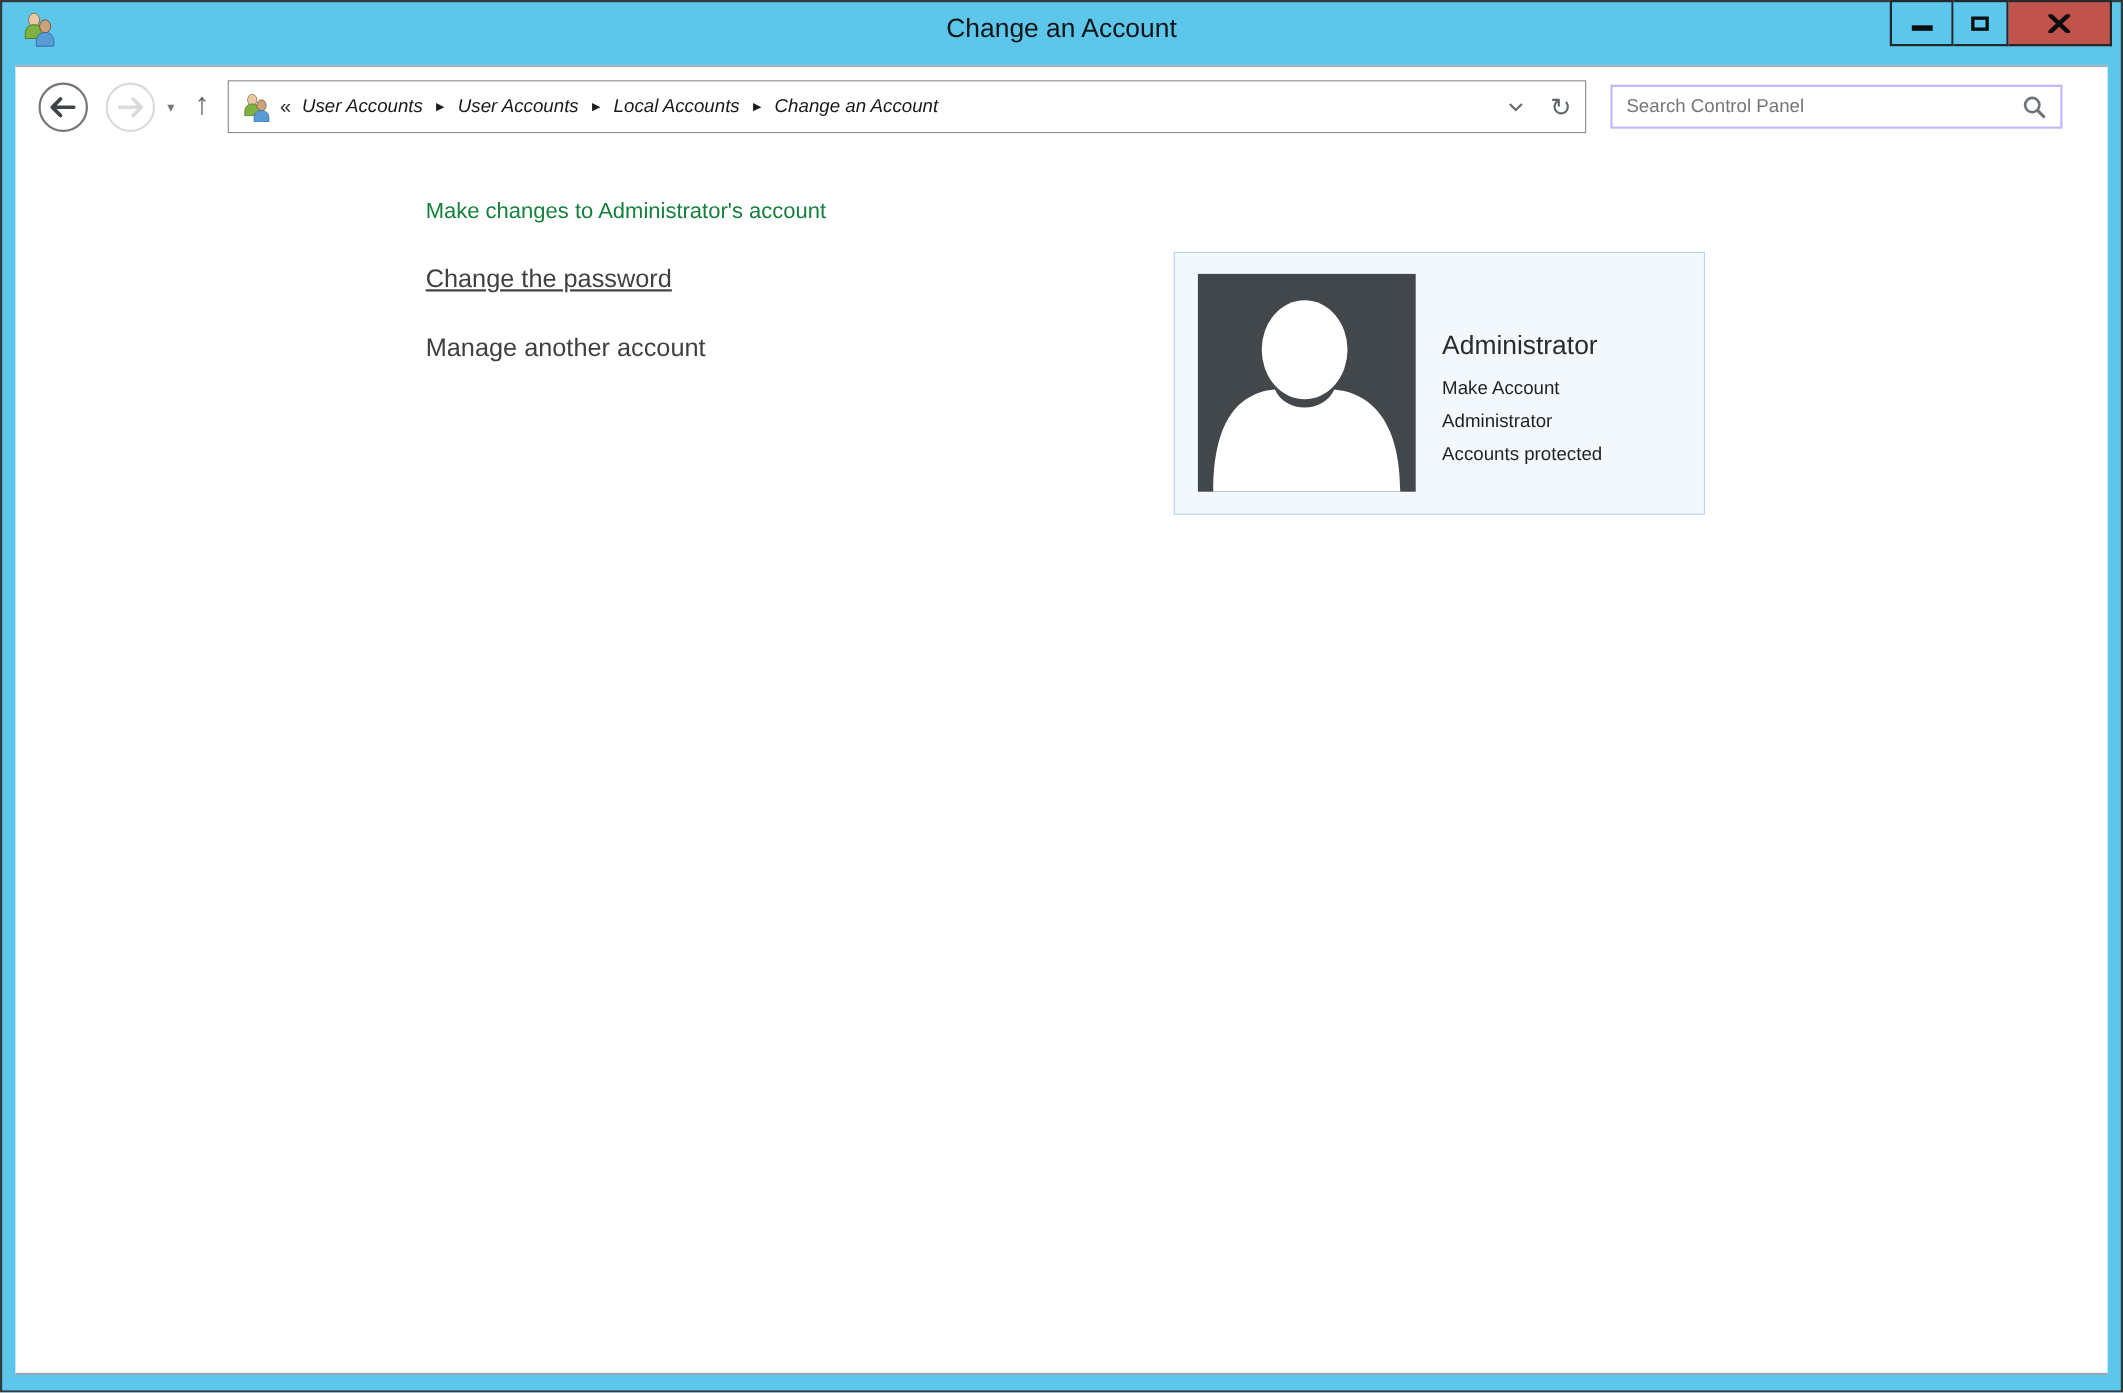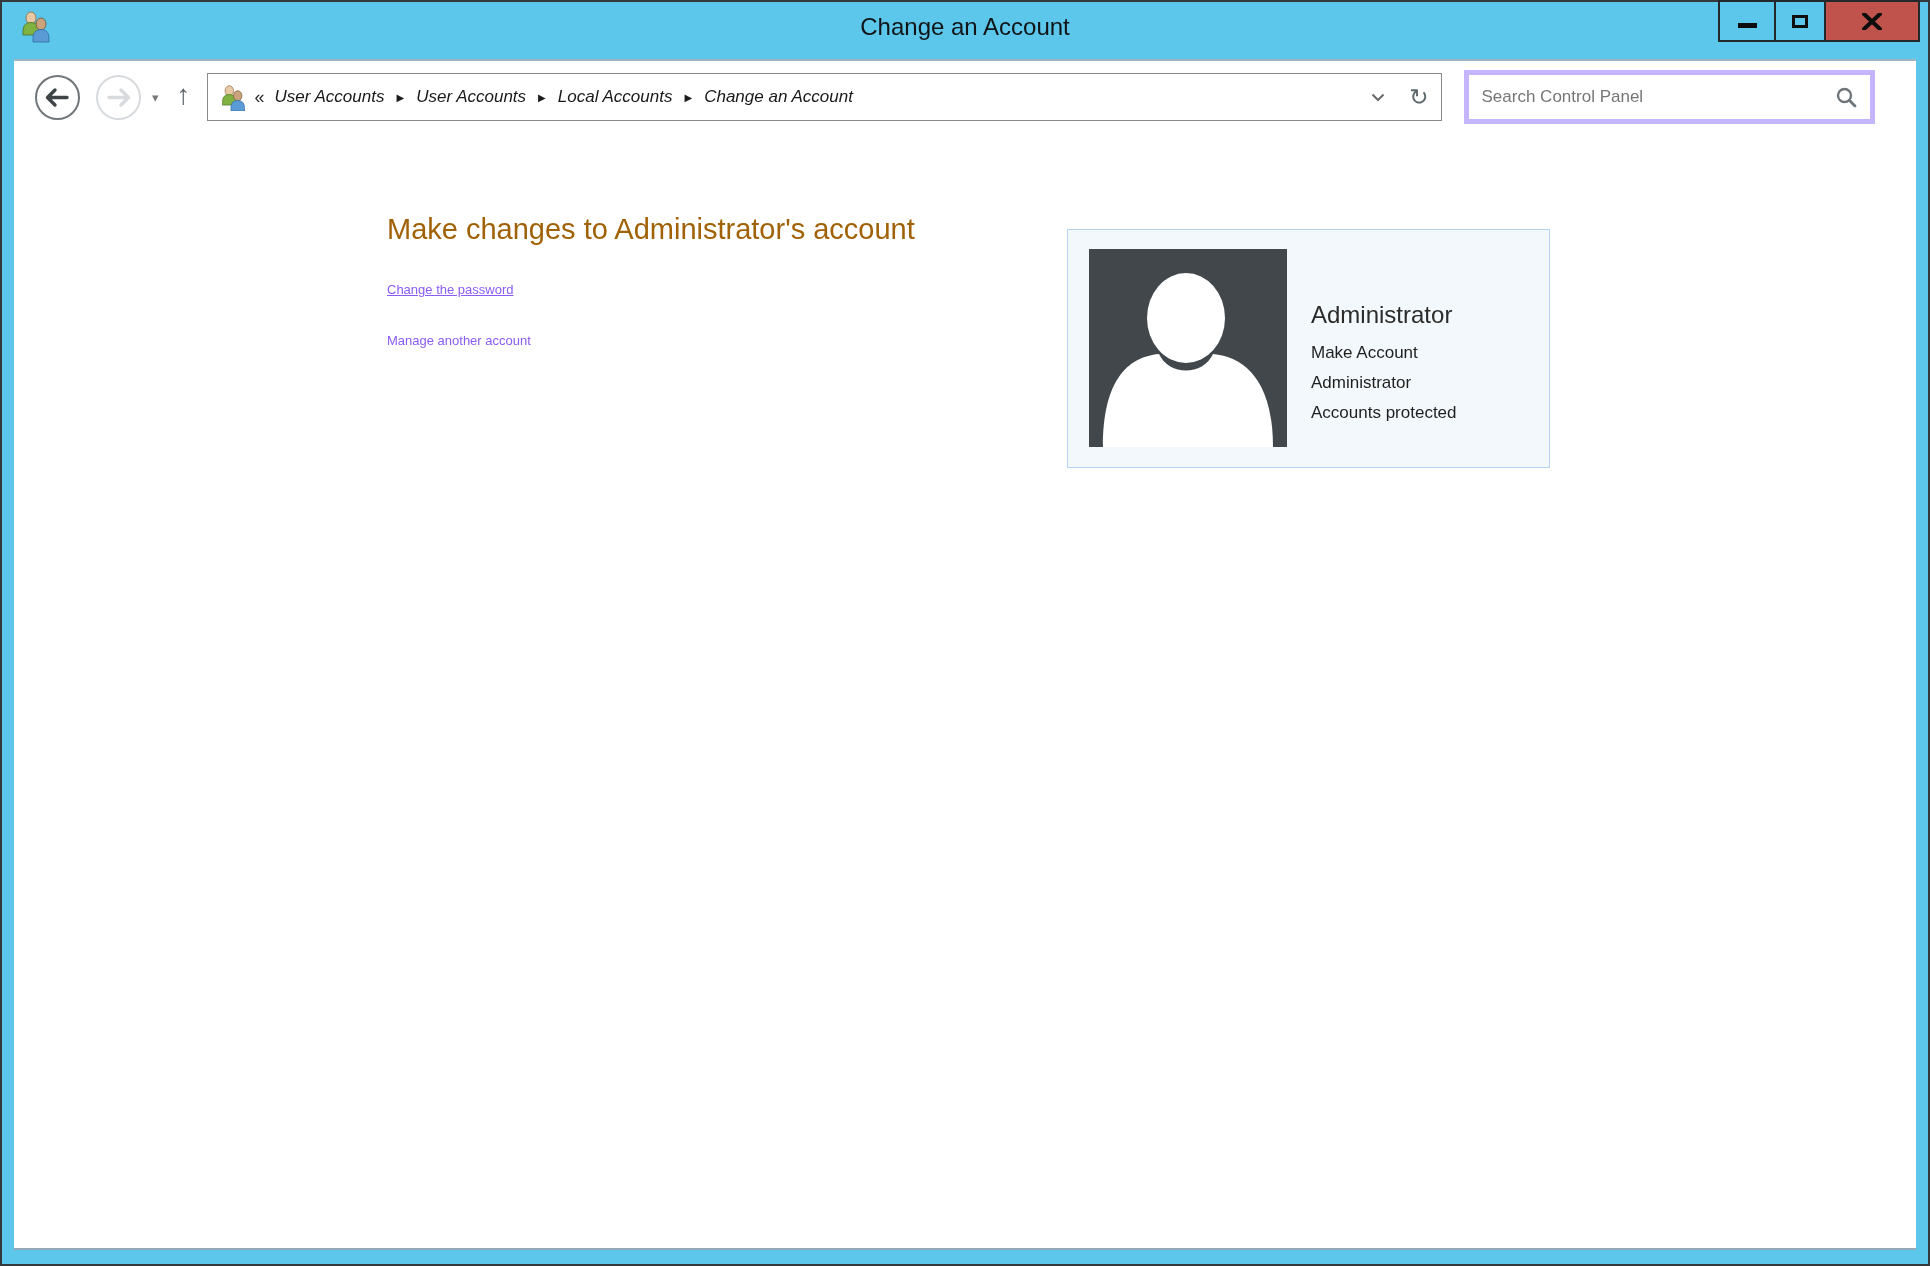--- a/index.html
+++ b/index.html
@@ -41,30 +41,30 @@
                 margin-left:16px; border:1px solid #8a8a8a; background:#fff;
                 padding:0 12px; font-size:17px; color:#191919; }
   .crumb-icon { width:27px; height:27px; flex:none; margin-right:8px; }
   .guillemet { color:#2b2b2b; font-size:18px; margin-right:10px; }
   .crumb { cursor:pointer; white-space:nowrap;font-style:italic; }
   .crumb-sep { font-size:10px; color:#1c1c1c; margin:0 12px; }
   .crumb-spacer { flex:1; }
   .crumb-drop { margin-right:24px; }
   .refresh { font-size:23px; color:#5d686d; line-height:1; cursor:pointer; }
 
-  .searchbox { display:flex; align-items:center; height:54px; width:411px;
-               margin-left:22px; border:5px solid #c4b5fd; padding:0 13px; }
+  .searchbox { display:flex; align-items:center; height:40px; width:411px;
+               margin-left:22px; border:2px solid #c4b5fd; padding:0 13px; }
   .searchbox input { flex:1; border:none; outline:none; font-size:17px; color:#2b2b2b;
                      font-family:"Liberation Sans", sans-serif; background:transparent; }
   .searchbox input::placeholder { color:#767676; opacity:1; }
 
   
   .main { position:relative; padding:48px 0 0 373px; }
-  .page-heading { font-size:29px; font-weight:400; color:#a16207;margin-top:32px; }
-  .task-link { display:block; width:max-content; font-size:13px; color:#8b5cf6;
+  .page-heading { font-size:20px; font-weight:400; color:#15803d; }
+  .task-link { display:block; width:max-content; font-size:23px; color:#404040;
                text-decoration:none; cursor:pointer; }
   .link-1 { margin-top:36px; text-decoration:underline; }
   .link-2 { margin-top:36px; }
 
   
   .user-tile { position:absolute; left:1053px; top:96px; width:483px; height:239px;
                background:#f3f8fd; border:1px solid #b6d3ef; display:flex;
                padding:19px 0 0 21px; cursor:pointer; }
   .avatar { width:198px; height:198px; background:#42474b; flex:none; }
   .tile-text { margin-left:24px; padding-top:52px; }

